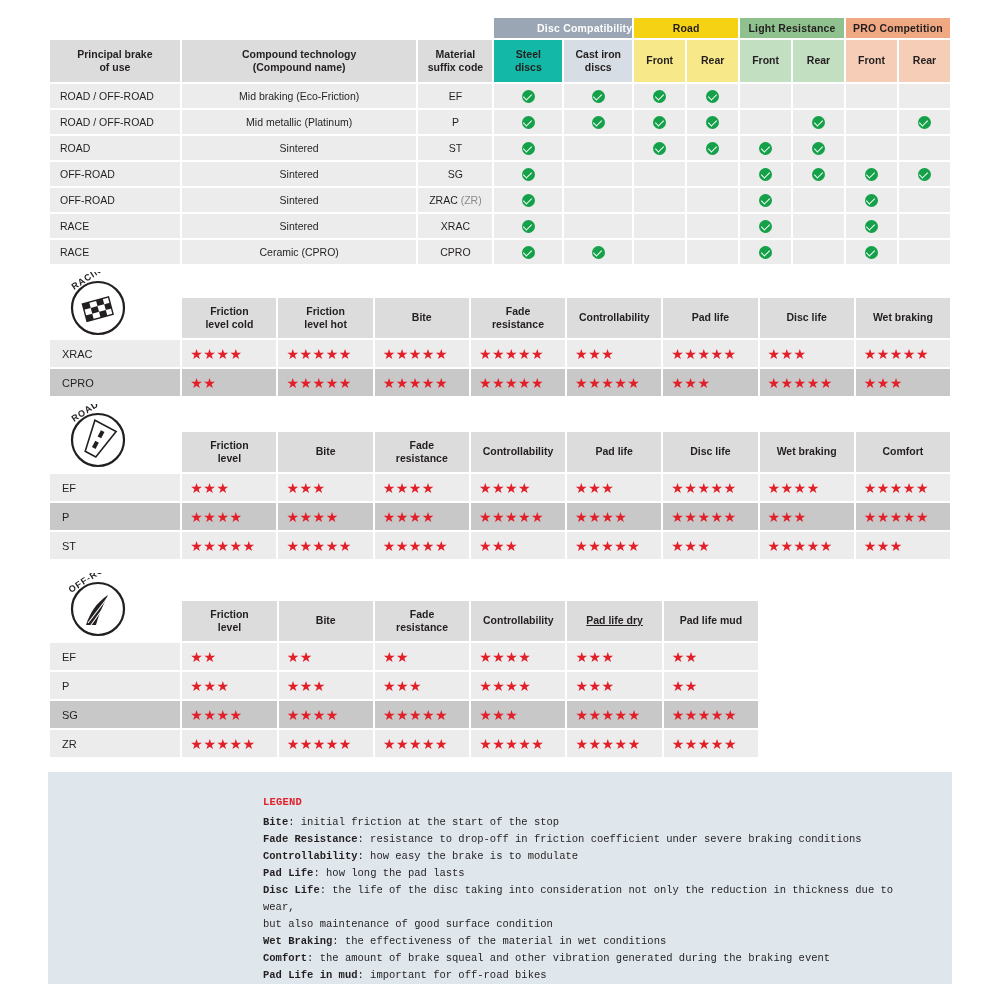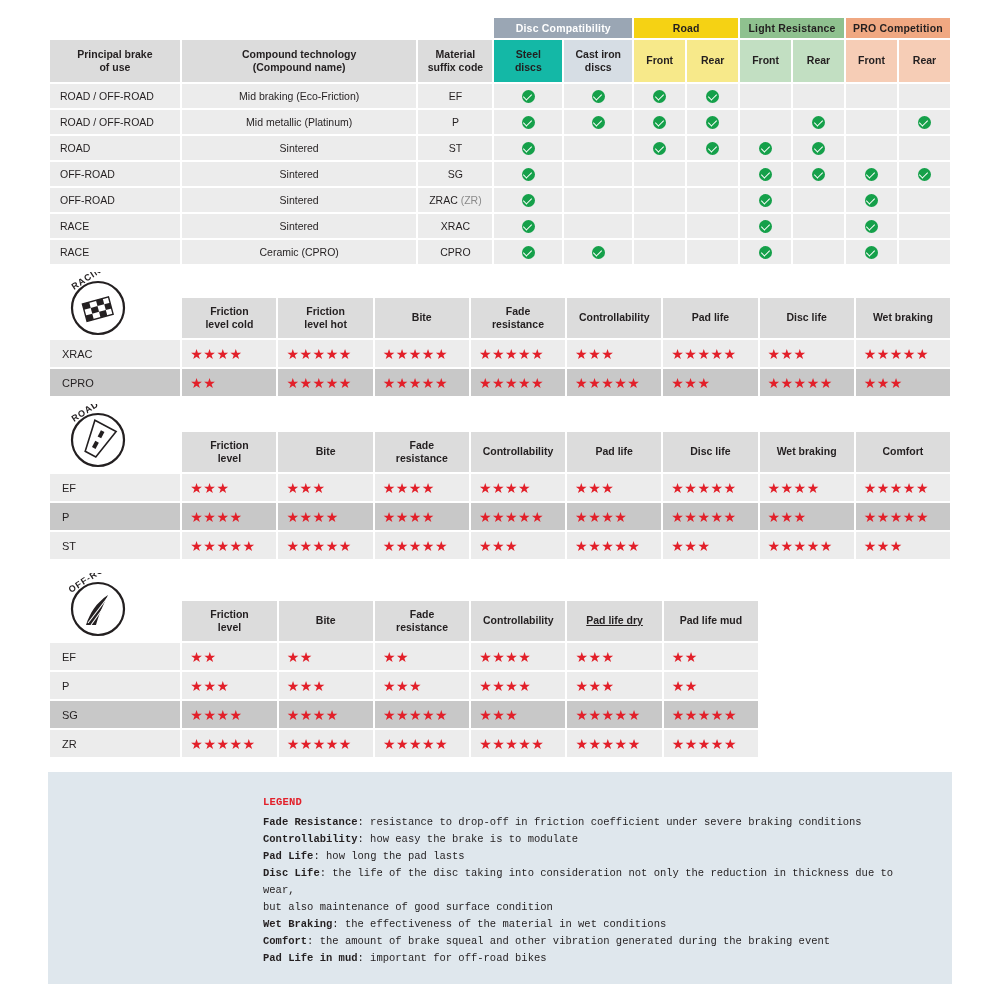--- a/index.html
+++ b/index.html
@@ -23,21 +23,21 @@
   }
   .compat td, .compat th { padding: 0; }
   .grp {
     height: 20px;
     text-align: center;
     font-size: 10.5px;
     font-weight: bold;
     letter-spacing: .2px;
     color: #231f20;
   }
-  .grp.disc { background: #9aa6b4; color: #ffffff; }
+  .grp.disc { background: #9aa6b4; color: #ffffff; text-align: right; }
   .grp.road { background: #f5d214; }
   .grp.light { background: #8fc18f; }
   .grp.pro { background: #f0a882; }
   .hdr {
     background: #dcdcdc;
     text-align: center;
     vertical-align: middle;
     font-weight: bold;
     font-size: 10.5px;
     height: 42px;
@@ -509,20 +509,21 @@
           <td class="rstars"><span class="star">★★★★★</span></td>
           <td class="rstars"><span class="star">★★★★★</span></td>
         </tr>
       </tbody>
   </table>
 
   <div class="legend">
     <div class="legend-inner">
       <div class="legend-title">LEGEND</div>
       <div id="legend-items">
+          <div><b>Bite</b>: initial friction at the start of the stop</div>
           <div><b>Fade Resistance</b>: resistance to drop-off in friction coefficient under severe braking conditions</div>
           <div><b>Controllability</b>: how easy the brake is to modulate</div>
           <div><b>Pad Life</b>: how long the pad lasts</div>
           <div><b>Disc Life</b>: the life of the disc taking into consideration not only the reduction in thickness due to wear,</div>
           <div>but also maintenance of good surface condition</div>
           <div><b>Wet Braking</b>: the effectiveness of the material in wet conditions</div>
           <div><b>Comfort</b>: the amount of brake squeal and other vibration generated during the braking event</div>
           <div><b>Pad Life in mud</b>: important for off-road bikes</div>
         </div>
     </div>

